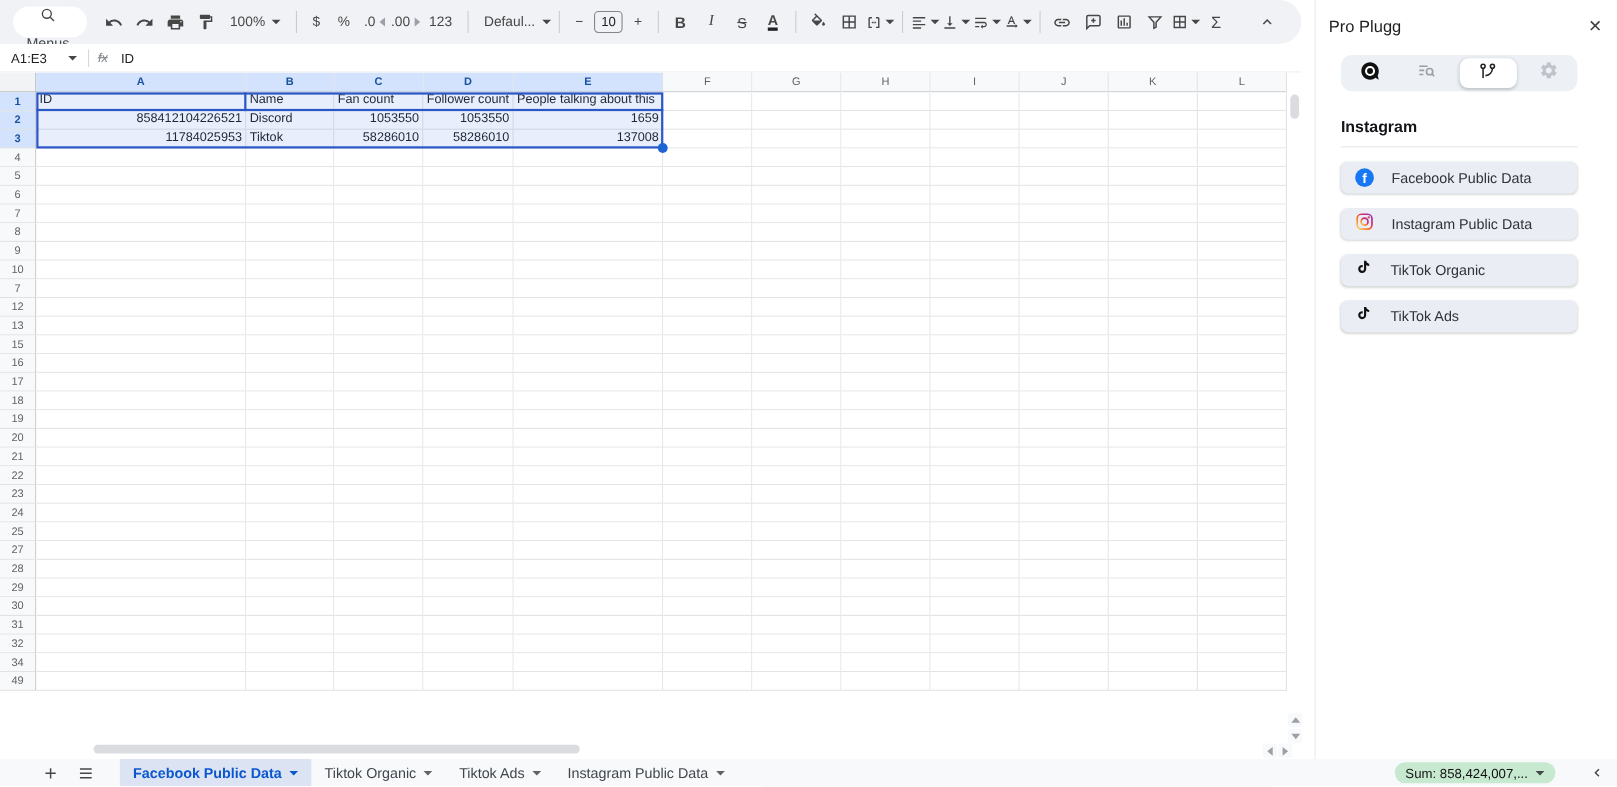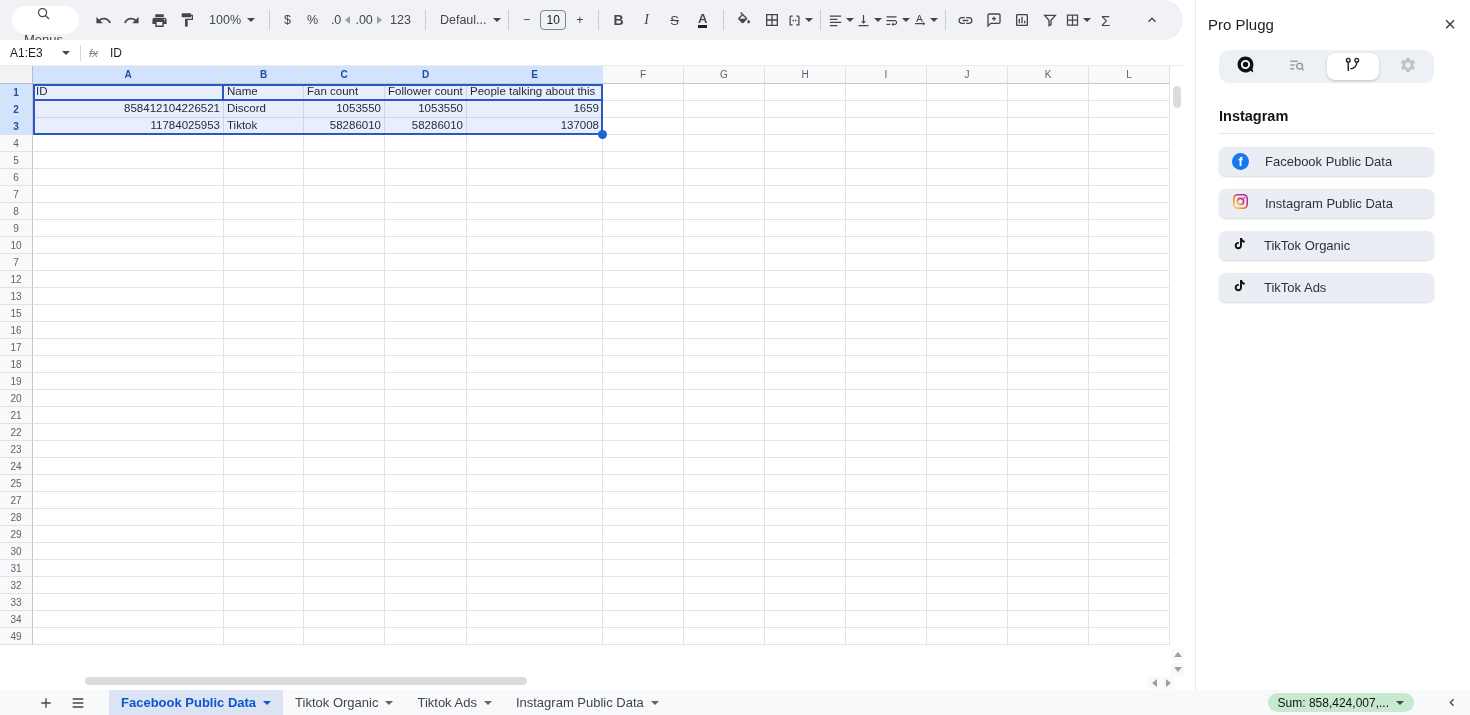--- a/index.html
+++ b/index.html
@@ -716,35 +716,20 @@
           <div class="cell" style="width: 136px;"></div>
           <div class="cell" style="width: 81px;"></div>
           <div class="cell" style="width: 81px;"></div>
           <div class="cell" style="width: 81px;"></div>
           <div class="cell" style="width: 81px;"></div>
           <div class="cell" style="width: 81px;"></div>
           <div class="cell" style="width: 81px;"></div>
           <div class="cell" style="width: 81px;"></div>
         </div>
         <div class="grid-row">
-          <div class="rowhead">33</div>
-          <div class="cell" style="width: 191px;"></div>
-          <div class="cell" style="width: 80px;"></div>
-          <div class="cell" style="width: 81px;"></div>
-          <div class="cell" style="width: 82px;"></div>
-          <div class="cell" style="width: 136px;"></div>
-          <div class="cell" style="width: 81px;"></div>
-          <div class="cell" style="width: 81px;"></div>
-          <div class="cell" style="width: 81px;"></div>
-          <div class="cell" style="width: 81px;"></div>
-          <div class="cell" style="width: 81px;"></div>
-          <div class="cell" style="width: 81px;"></div>
-          <div class="cell" style="width: 81px;"></div>
-        </div>
-        <div class="grid-row">
           <div class="rowhead">34</div>
           <div class="cell" style="width: 191px;"></div>
           <div class="cell" style="width: 80px;"></div>
           <div class="cell" style="width: 81px;"></div>
           <div class="cell" style="width: 82px;"></div>
           <div class="cell" style="width: 136px;"></div>
           <div class="cell" style="width: 81px;"></div>
           <div class="cell" style="width: 81px;"></div>
           <div class="cell" style="width: 81px;"></div>
           <div class="cell" style="width: 81px;"></div>

